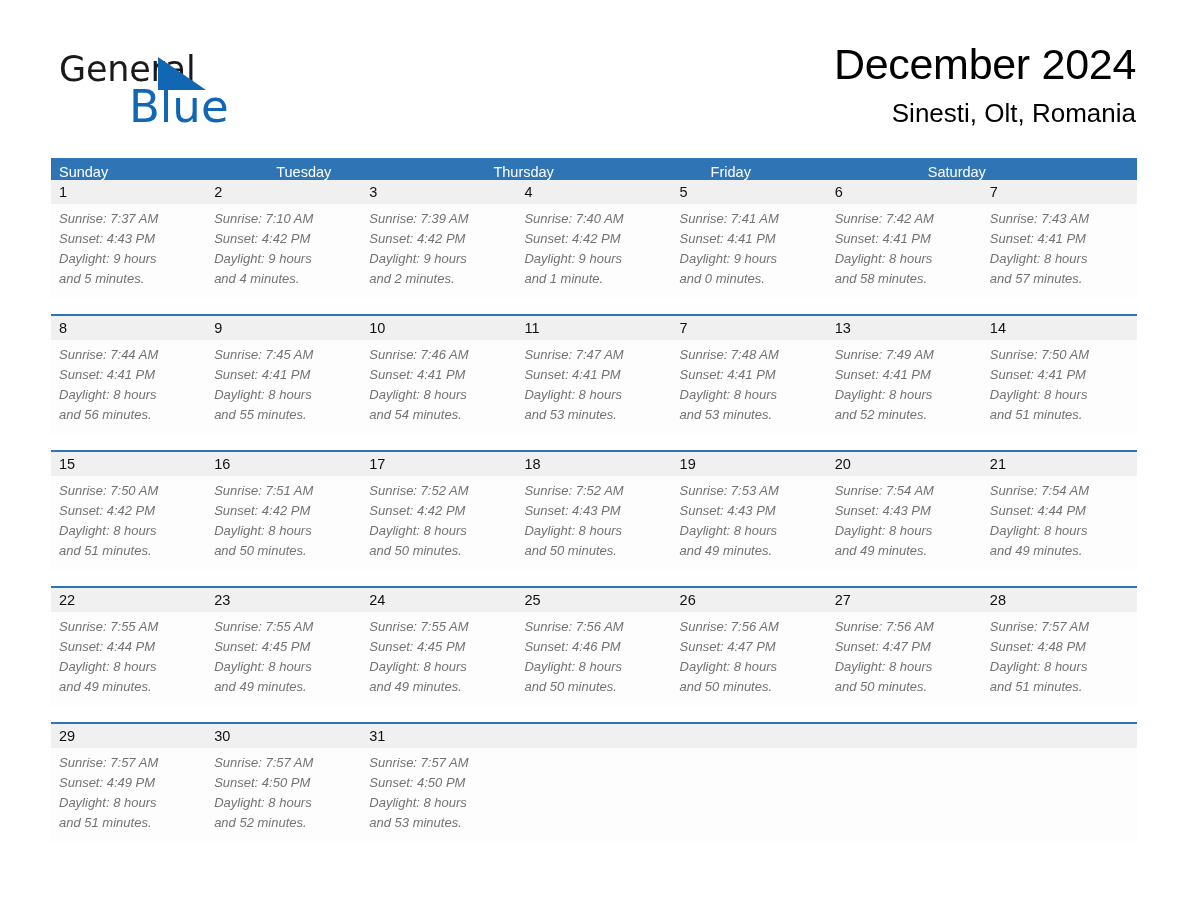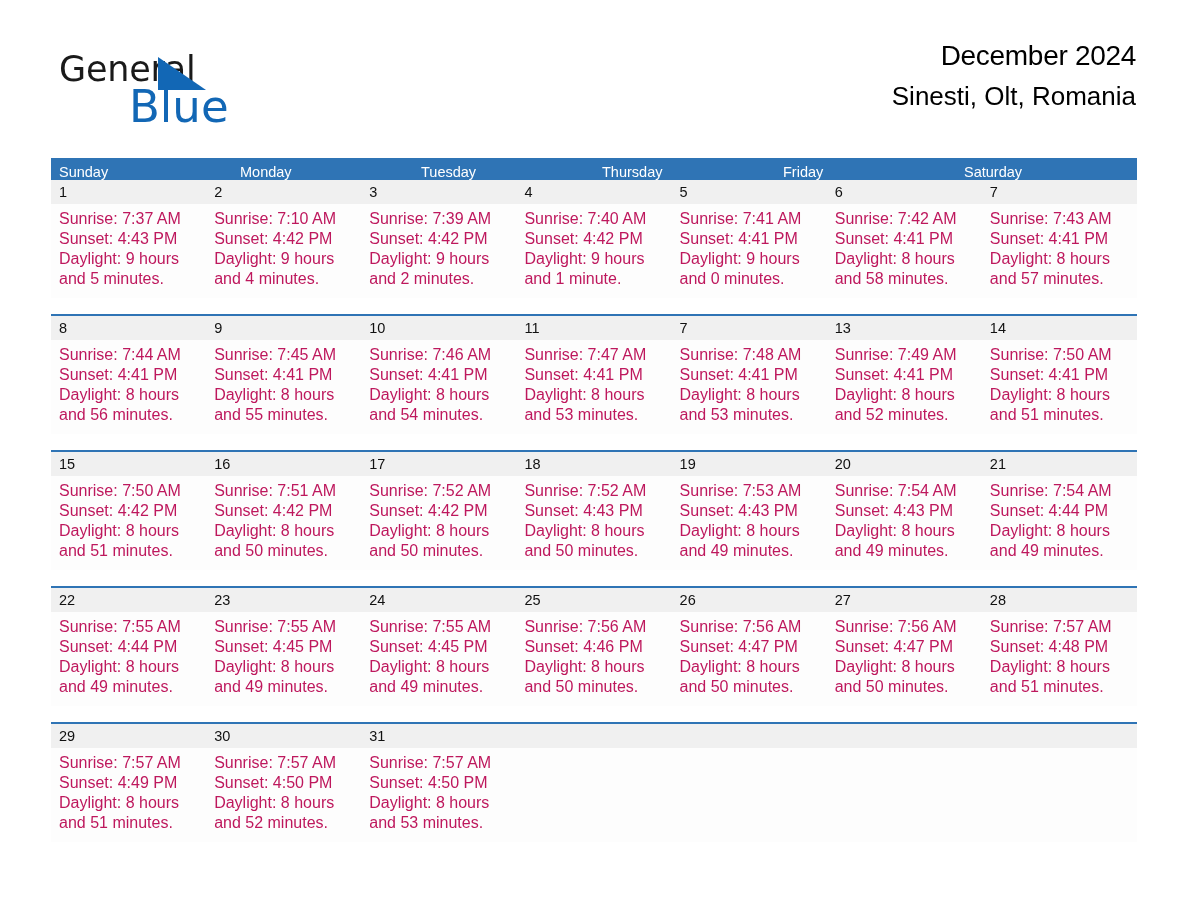--- a/index.html
+++ b/index.html
@@ -65,21 +65,21 @@
     line-height: 1;
   }
 
   .title-block {
     position: absolute;
     right: 0;
     top: 0;
     text-align: right;
   }
   .month-title {
-    font-size: 28px;
+    font-size: 43px;
     font-weight: 400;
     color: #000000;
     line-height: 1.15;
     letter-spacing: -0.3px;
     white-space: nowrap;
   }
   .location-title {
     font-size: 26px;
     font-weight: 400;
     color: #000000;
@@ -141,23 +141,24 @@
     box-sizing: border-box;
     padding-left: 8px;
   }
   .daynum {
     font-size: 14.5px;
     line-height: 24px;
     color: #111111;
   }
   .dayinfo {
     padding: 5px 6px 0 8px;
-    font-size: 16px;
+    font-size: 13px;
     line-height: 20px;
-    color: #be185d;
+    color: #737373;
+    font-style: italic;
   }
   .dayinfo div {
     white-space: nowrap;
   }
 </style>
 </head>
 <body>
 
 <div class="page">
 
@@ -177,21 +178,20 @@
       <div class="month-title">December 2024</div>
       <div class="location-title">Sinesti, Olt, Romania</div>
     </div>
 
   </div>
 
   <div class="calendar">
 
     <div class="cal-head">
       <div class="hcell">Sunday</div>
-      <div class="hcell">Monday</div>
       <div class="hcell">Tuesday</div>
       <div class="hcell">Thursday</div>
       <div class="hcell">Friday</div>
       <div class="hcell">Saturday</div>
     </div>
 
     <div id="weeks-container">
         <div class="week">
           <div class="week-row">
             <div class="daycell">

